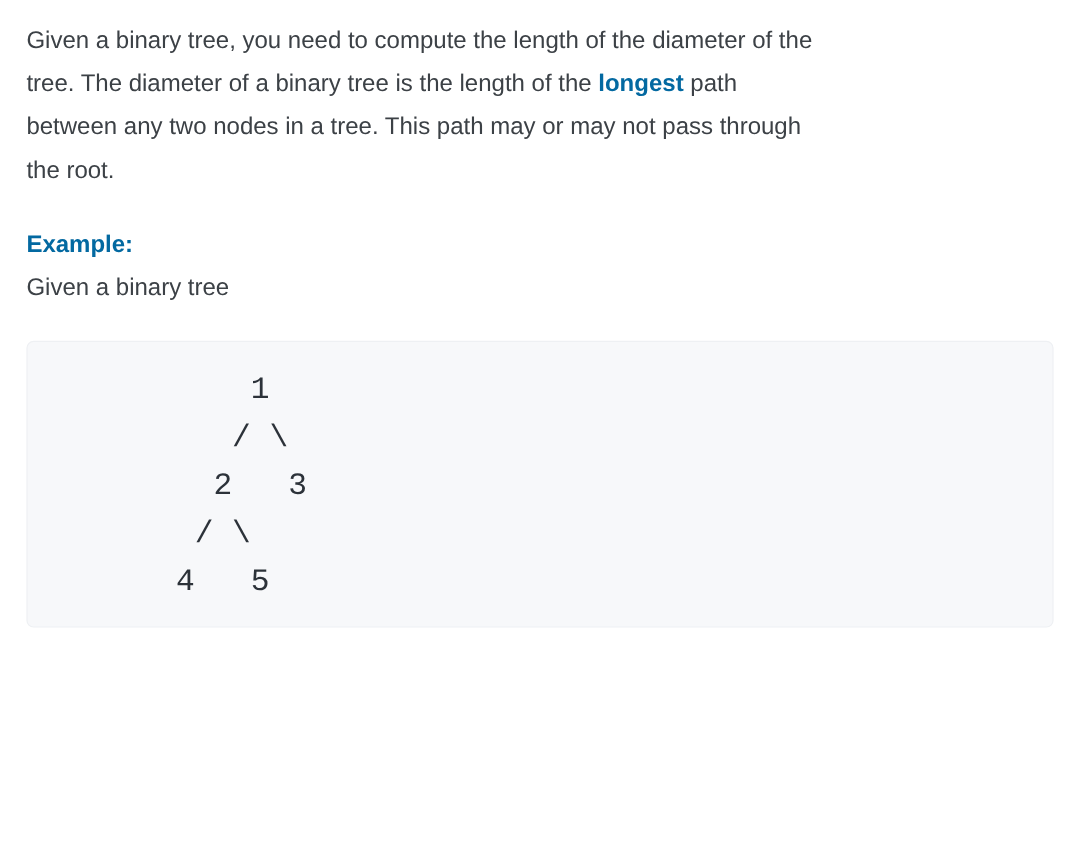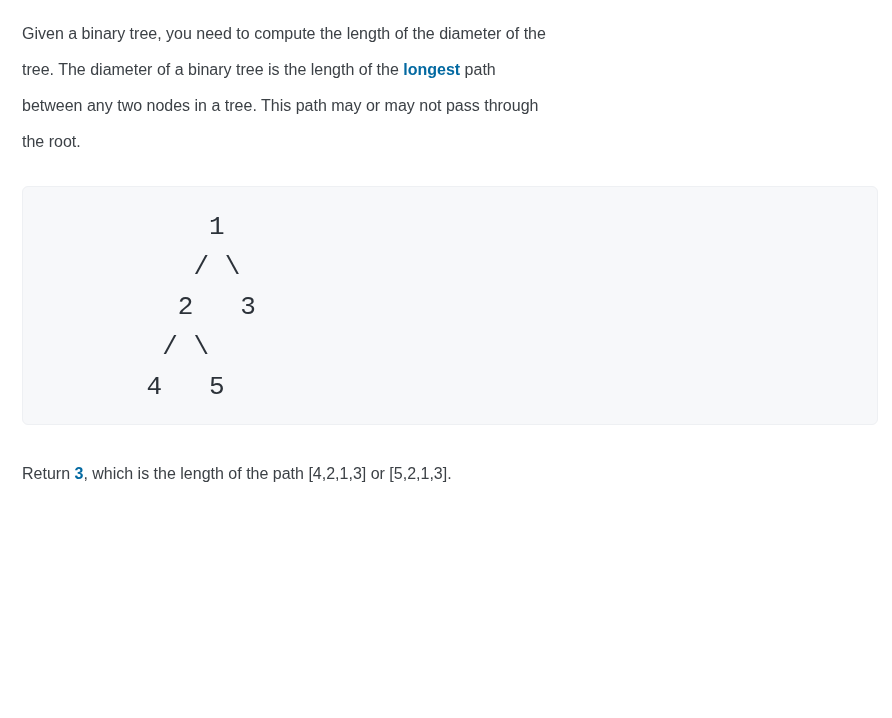--- a/index.html
+++ b/index.html
@@ -10,21 +10,21 @@
   body {
     width: 892px;
     height: 718px;
     box-sizing: border-box;
     padding: 16px 14px 0 22px;
     overflow: hidden;
     font-family: "Liberation Sans", "DejaVu Sans", sans-serif;
   }
   .para {
     margin: 0 0 26px 0;
-    font-size: 16px;
+    font-size: 20px;
     line-height: 36px;
     color: #3c4146;
     white-space: pre-line; 
   }
   .para strong {
     font-weight: 700;
     color: #0369a1;
   }
   .code-block {
     box-sizing: border-box;
@@ -48,23 +48,24 @@
 </head>
 <body>
 
 <main>
 
   <p class="para"><span>Given a binary tree, you need to compute the length of the diameter of the
 tree. The diameter of a binary tree is the length of the </span><strong>longest</strong><span> path
 between any two nodes in a tree. This path may or may not pass through
 the root.</span></p>
 
+  <p class="para"><strong>Example:</strong><span>
+Given a binary tree</span></p>
 
   <pre class="code-block"><code>          1
          / \
         2   3
        / \
       4   5</code></pre>
 
-  <p class="para"><span>Return </span><strong>3</strong><span>, which is the length of the path [4,2,1,3] or [5,2,1,3].</span></p>
 
 
 </main>
 
 </body></html>

